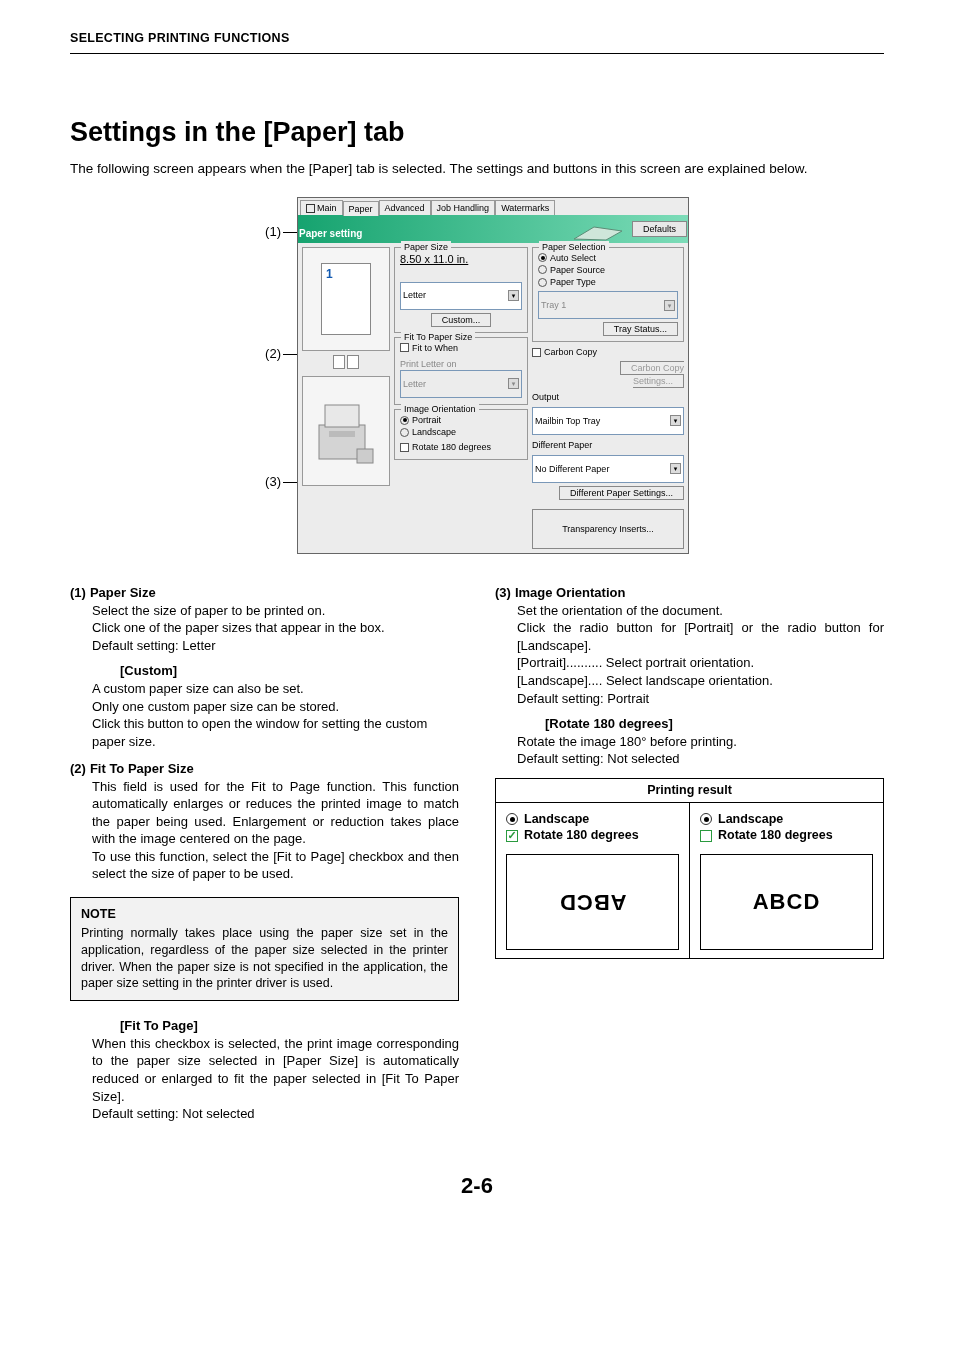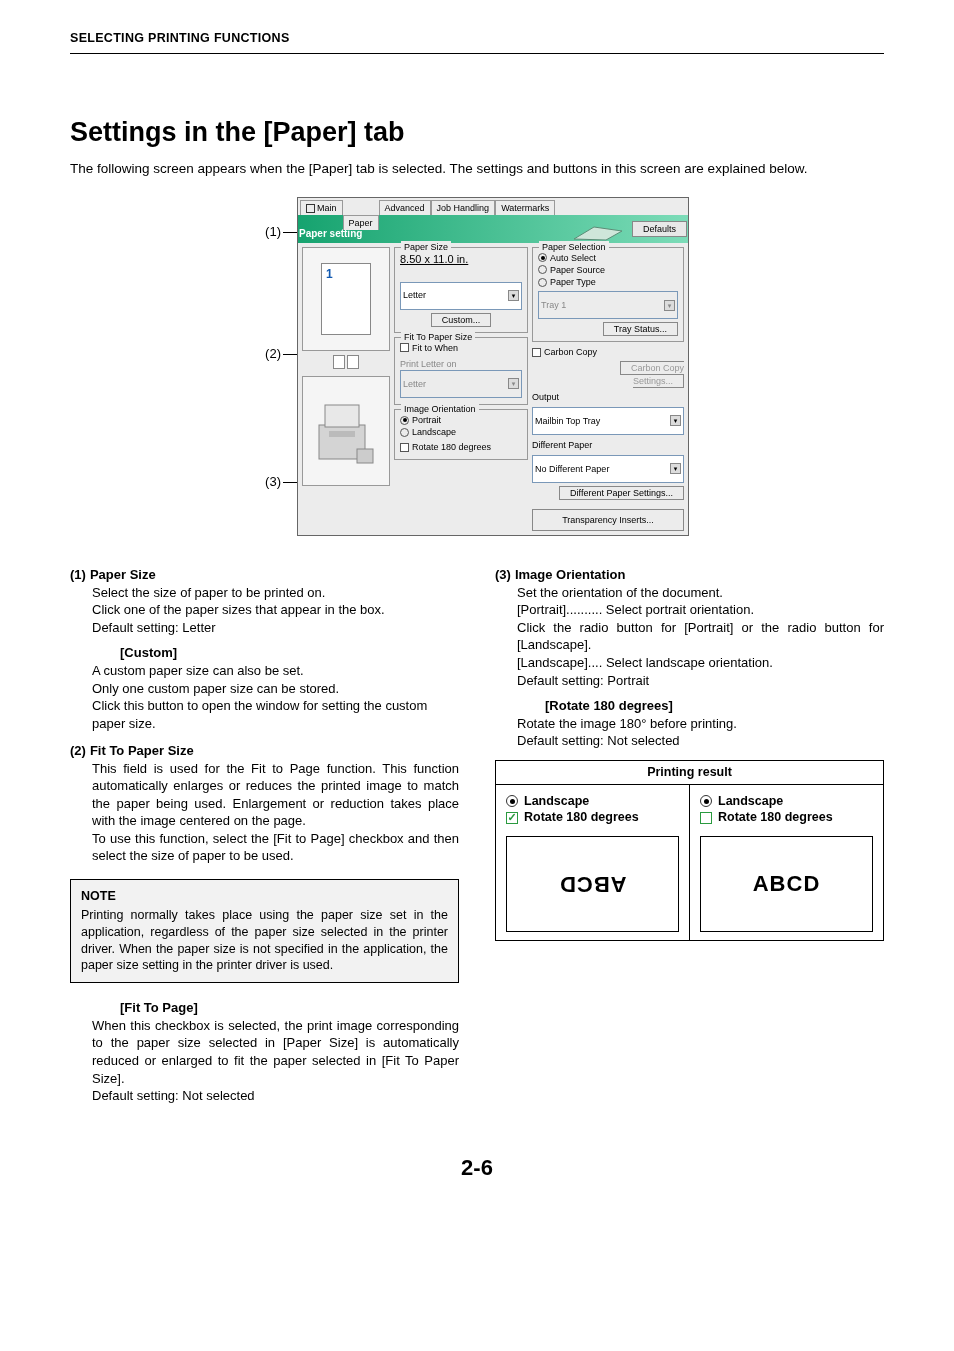--- a/index.html
+++ b/index.html
@@ -42,21 +42,21 @@
   .co .line { display:inline-block; border-top:1px solid #000; width:14px; vertical-align:middle; margin-left:2px;}
   .dlg {
     width: 392px;
     border: 1px solid #666;
     background: #ececec;
     font-size: 9px;
     font-family: Tahoma, Arial, sans-serif;
   }
   .tabs { background:#ececec; padding:2px 2px 0 2px; display:flex; gap:0;}
   .tab { border:1px solid #999; border-bottom:none; padding:1px 5px; background:#ececec; font-size:9px;}
-  .tab.cur { background:#ececec; position:relative; top:15px;}
+  .tab.cur { background:#ececec; position:relative; top:1px;}
   .tab .ic { display:inline-block; width:9px; height:9px; border:1px solid #333; margin-right:2px; vertical-align:middle;}
   .bar {
     display:flex; justify-content:space-between; align-items:flex-end;
     background: linear-gradient(90deg,#16a36f,#7cdcb8);
     color:#fff; font-weight:bold; padding:2px 1px; font-size:10px;gap:40px;
   }
   .bar .def { background:#e8e8e8; color:#000; font-weight:normal; border:1px solid #888; font-size:9px; padding:1px 10px;}
   .body2 { display:flex; padding:4px; gap:4px; background:#ececec;}
   .colA { width:88px; }
   .pv {
@@ -69,21 +69,21 @@
   .dup span{display:inline-block;width:12px;height:14px;border:1px solid #888;background:#fff;margin:0 1px;}
   .printer { width:88px; height:110px; background:#f5f5f5; border:1px solid #999; margin-top:4px; display:flex; align-items:center; justify-content:center;}
   .printer svg{ }
   .colB { flex:1; display:flex; flex-direction:column; gap:4px;}
   .colC { width:152px; display:flex; flex-direction:column; gap:4px;}
   .grp { border:1px solid #999; padding:4px 5px 6px; position:relative; background:#ececec;}
   .grp .gt { position:absolute; top:-7px; left:6px; background:#ececec; padding:0 3px; font-size:9px;}
   .sel { width:100%; border:1px solid #7a98b8; background:#fff; font-size:9px; height:28px; display:flex; align-items:center; justify-content:space-between; padding:0 2px;}
   .sel.dis { background:#ececec; color:#888;}
   .arrow { width:11px; height:11px; background:#dcdcdc; border:1px solid #888; text-align:center; line-height:9px; font-size:7px;}
-  .btn { border:1px solid #888; background:#ececec; padding:4px 0; font-size:9px; text-align:center; width:100%;}
+  .btn { border:1px solid #888; background:#ececec; padding:13px 0; font-size:9px; text-align:center; width:100%;}
   .btn.sm{ width:auto; padding:1px 10px;}
   .row { display:flex; align-items:center; gap:3px;}
   .radio{ width:9px;height:9px;border:1px solid #555;border-radius:50%;display:inline-block;position:relative;}
   .radio.on::after{content:"";position:absolute;inset:1.5px;border-radius:50%;background:#000;}
   .chk{ width:9px;height:9px;border:1px solid #555;display:inline-block;background:#fff;}
   .lbl{ font-size:9px;}
   .sub{ color:#888;}
   .dim{ font-size:11px; margin-bottom:15px;text-decoration:underline;}
   .rtimg{ width:54px;height:24px; }
 
@@ -274,22 +274,22 @@
     <p class="para just">When this checkbox is selected, the print image corresponding to the paper size selected in [Paper Size] is automatically reduced or enlarged to fit the paper selected in [Fit To Paper Size].</p>
     <p class="para">Default setting: Not selected</p>
   </div>
 
   <div class="colR">
     <div class="num">
         <span class="n">(3)</span>
         <span class="t">Image Orientation</span>
       </div>
     <p class="para">Set the orientation of the document.</p>
+    <p class="para just">Click the radio button for [Portrait] or the radio button for [Landscape].</p>
     <p class="para">[Portrait].......... Select portrait orientation.</p>
-    <p class="para just">Click the radio button for [Portrait] or the radio button for [Landscape].</p>
     <p class="para">[Landscape].... Select landscape orientation.</p>
     <p class="para">Default setting: Portrait</p>
     <p class="bold">[Rotate 180 degrees]</p>
     <p class="para">Rotate the image 180° before printing.</p>
     <p class="para">Default setting: Not selected</p>
 
     <div class="prtab">
       <div class="h">Printing result</div>
       <div class="r">
         <div class="c">

